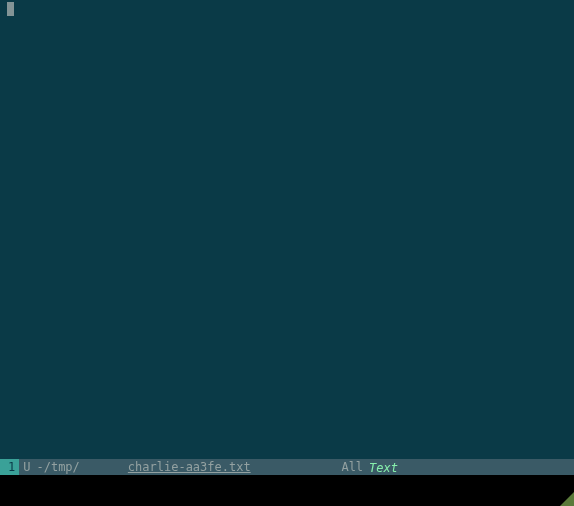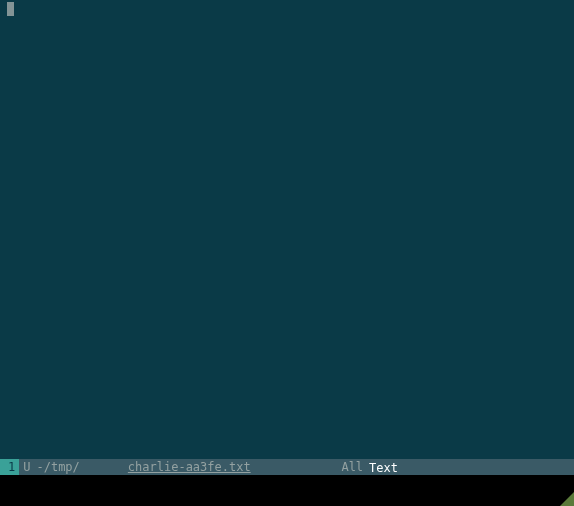--- a/index.html
+++ b/index.html
@@ -76,21 +76,22 @@
       flex: 1;
     }
     .status-position {
       color: #93a1a1;
       padding: 0 6px 0 0;
       height: 100%;
       display: flex;
       align-items: center;
     }
     .status-mode {
-      color: #ffffff;
+      color: #86efac;
+      font-style: italic;
       padding: 1px 6px 0 0;
       height: 100%;
       display: flex;
       align-items: center;
     }
     .status-tail {
       background: #3a5a66;
       width: 170px;
       height: 100%;
     }

